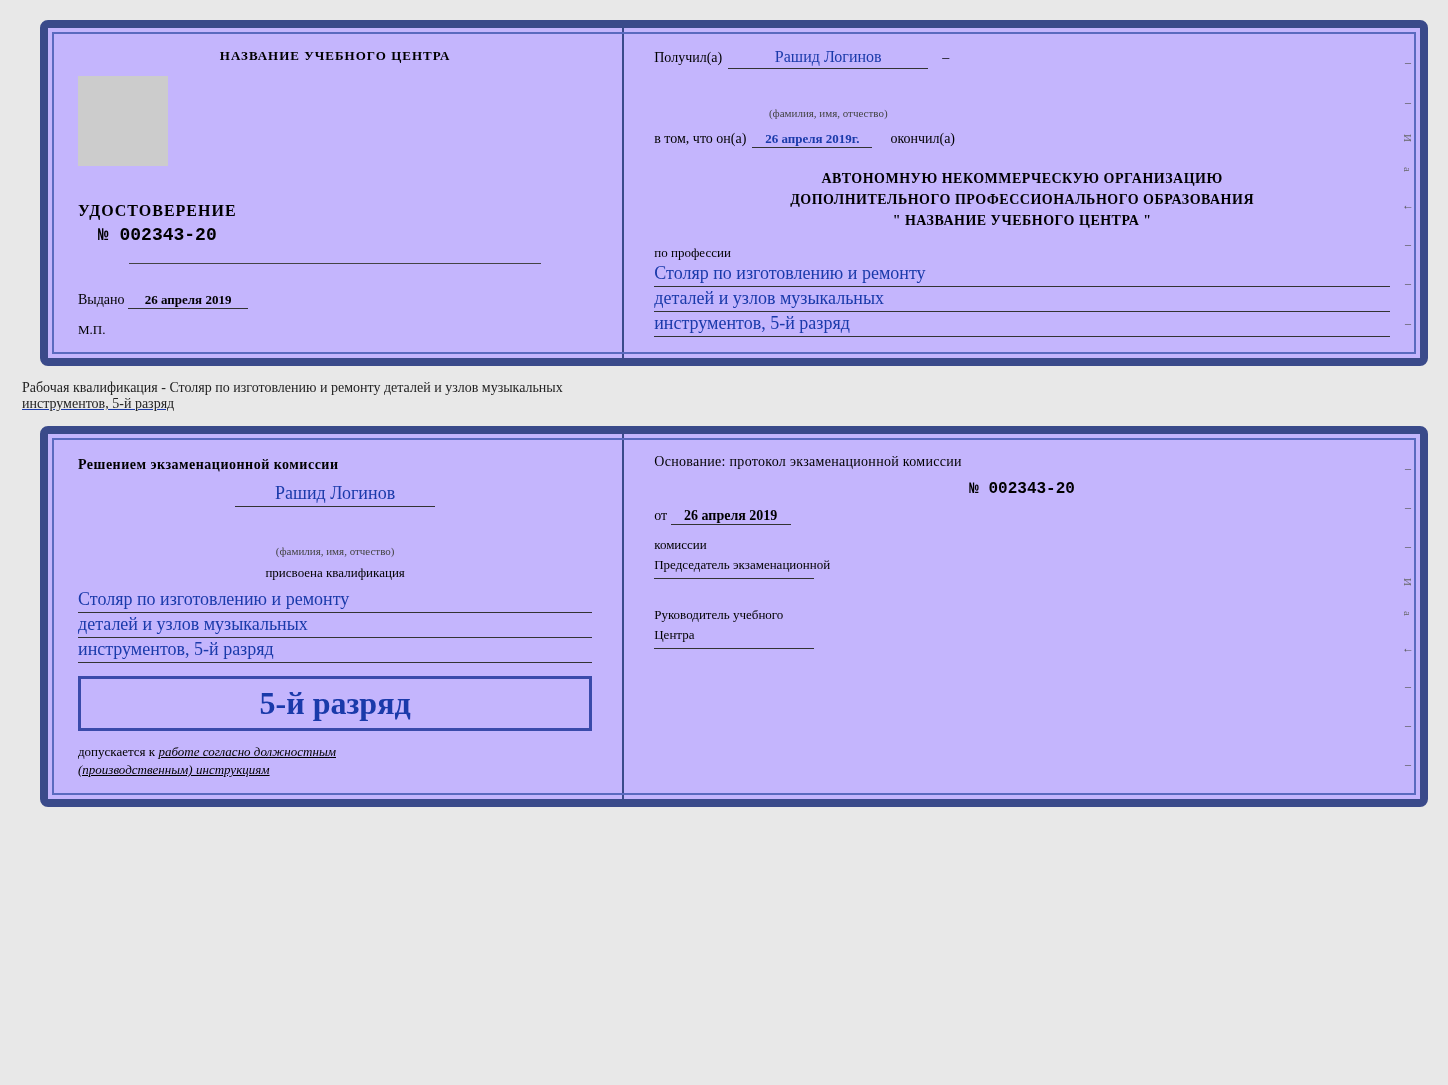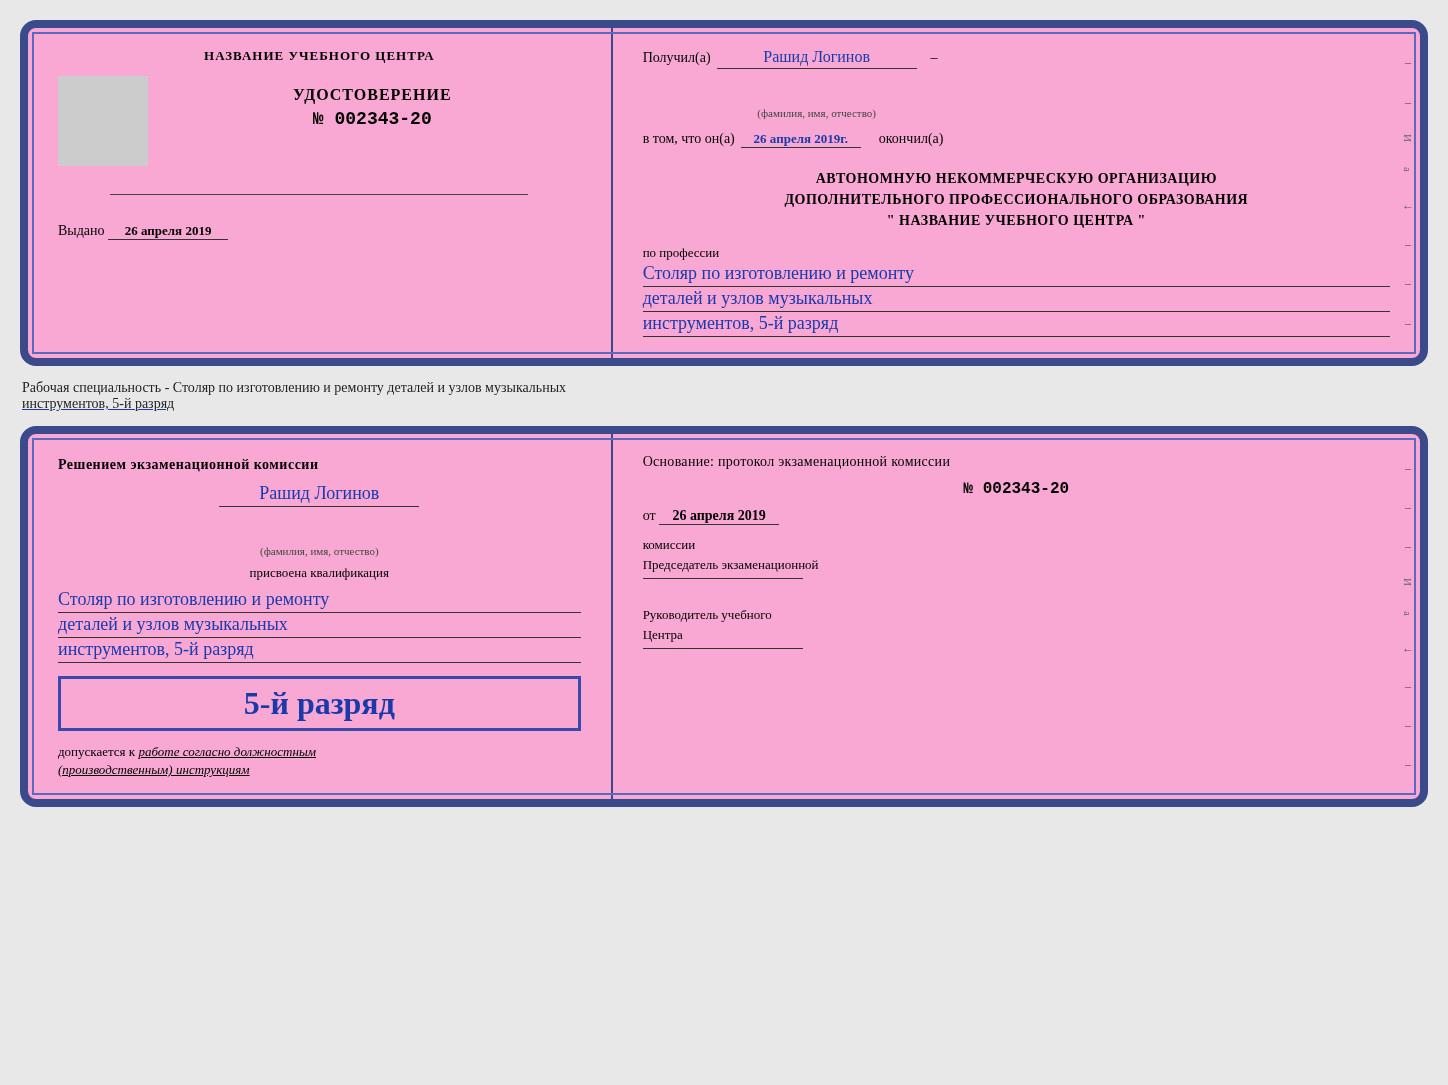--- a/index.html
+++ b/index.html
@@ -13,27 +13,28 @@
 
     .page-wrapper {
       display: flex;
       flex-direction: column;
       gap: 8px;
       padding: 10px;
     }
 
     
     .doc-card {
-      background: #f9a8d4;
+      background: #c4b5fd;
       border: 8px solid #3a4a8a;
-      border-radius: 16px;
+      border-radius: 8px;
       display: flex;
       flex-direction: row;
       min-height: 280px;
       position: relative;
+      margin-left: 20px;
     }
 
     .doc-card::before {
       content: '';
       position: absolute;
       top: 4px; left: 4px; right: 4px; bottom: 4px;
       border: 2px solid #5a6abf;
       pointer-events: none;
       z-index: 1;
     }
@@ -305,33 +306,36 @@
 </head>
 <body>
 
 <div class="page-wrapper">
 
   <div class="doc-card">
 
     <div class="panel-left">
       <div style="display:flex;flex-direction:column;align-items:center;width:100%;">
         <div style="font-size:13px;font-weight:bold;letter-spacing:1px;text-align:center;margin-bottom:12px;">НАЗВАНИЕ УЧЕБНОГО ЦЕНТРА</div>
-        <div style="display:flex;flex-direction:row;align-items:flex-start;gap:16px;width:100%;">
+        <div style="display:flex;flex-direction:column;align-items:flex-start;gap:16px;width:100%;">
           <div class="logo-placeholder"></div>
           <div style="display:flex;flex-direction:column;align-items:center;justify-content:center;flex:1;">
             <div class="cert-title">УДОСТОВЕРЕНИЕ</div>
             <div class="cert-number">№ 002343-20</div>
           </div>
         </div>
         <div style="border-bottom:1px solid #444;width:80%;margin:18px auto 8px auto;"></div>
         <div class="cert-issued-line">
           <span>Выдано</span>
           <span class="underline-value" style="font-size:13px;">26 апреля 2019</span>
         </div>
       </div>
+      <div class="stamp-area">
+        <span>М.П.</span>
+      </div>
     </div>
 
     <div class="panel-right">
 
       <div class="recipient-line">
         <span style="font-size:14px;">Получил(а)</span>
         <div class="recipient-name-container">
           <span class="handwritten name-underline">Рашид Логинов</span>
           <span class="name-caption">(фамилия, имя, отчество)</span>
         </div>
@@ -370,21 +374,21 @@
         <span class="vert-text">а</span>
         <span class="dash-mark">←</span>
         <span class="dash-mark">–</span>
         <span class="dash-mark">–</span>
         <span class="dash-mark">–</span>
       </div>
     </div>
   </div>
 
   <div class="specialty-text">
-    <div>Рабочая специальность - Столяр по изготовлению и ремонту деталей и узлов музыкальных</div>
+    <div>Рабочая квалификация - Столяр по изготовлению и ремонту деталей и узлов музыкальных</div>
     <div class="specialty-underline">инструментов, 5-й разряд</div>
   </div>
 
   <div class="doc-card">
 
     <div class="panel-left" style="justify-content:flex-start;gap:8px;">
       <div class="decision-section" style="width:100%;">
         <div class="decision-title">Решением экзаменационной комиссии</div>
 
         <div class="recipient-name-container">

